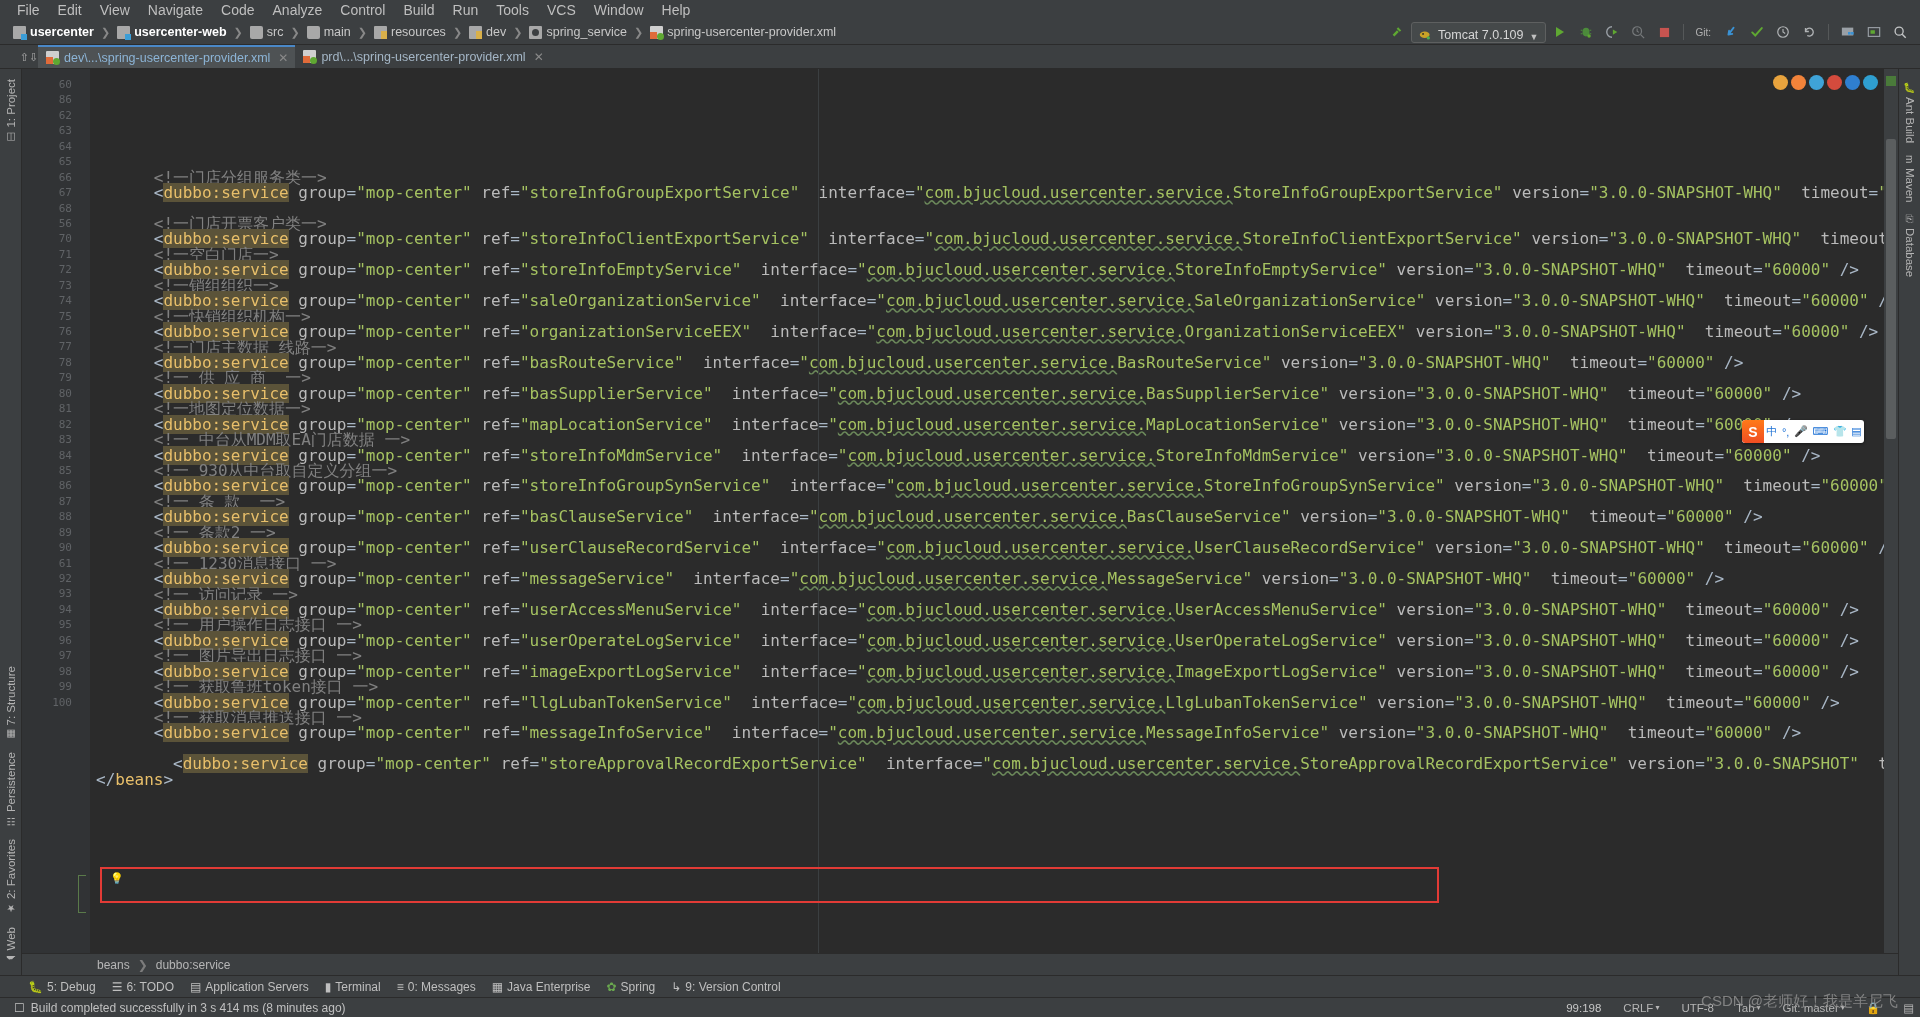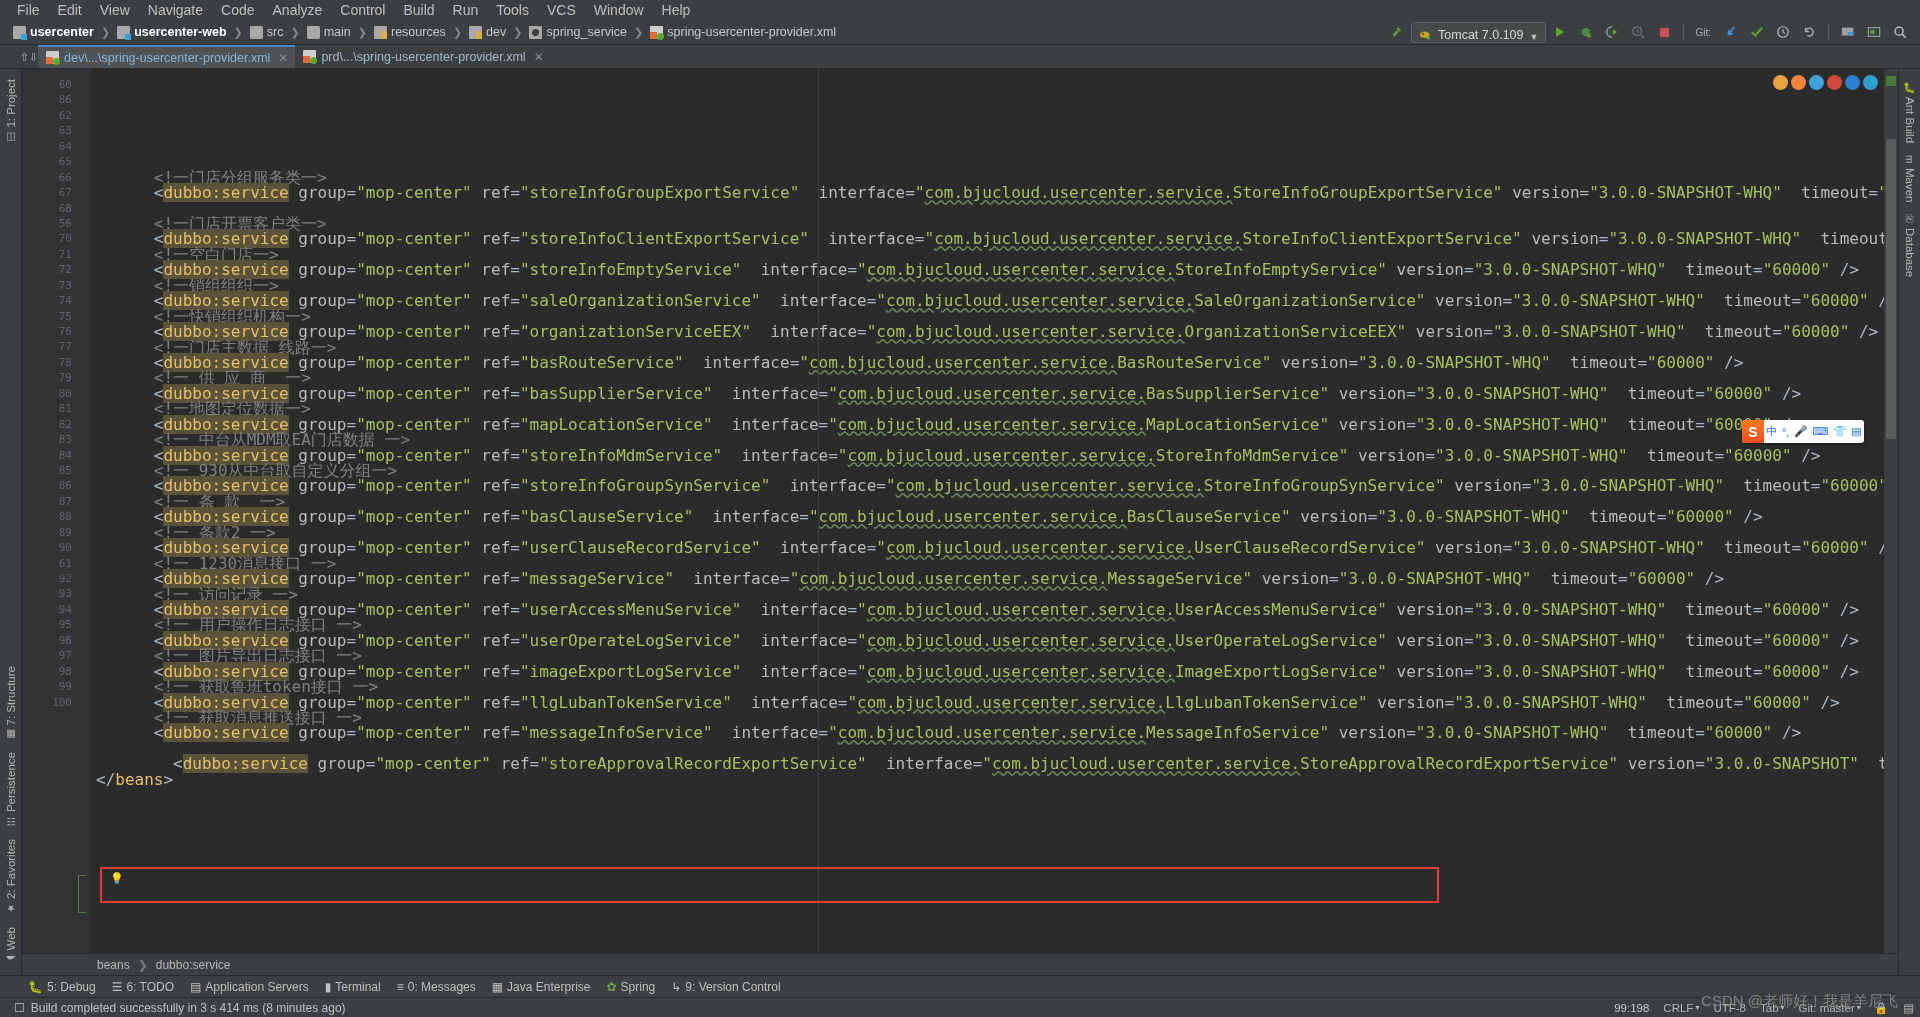--- a/index.html
+++ b/index.html
@@ -102,21 +102,21 @@
   .bcbar .sep2 { padding:0 8px; color:#7c7c7c;}
 
   
   .twbar { height:22px; background:#3c3f41; display:flex; align-items:center; font-size:12px;
     color:#bfbfbf; padding-left:28px; gap:16px; flex:0 0 auto; border-top:1px solid #2b2b2b;}
   .twbar .it { display:flex; align-items:center; gap:4px; cursor:pointer; white-space:nowrap;}
 
   
   .status { height:20px; background:#3c3f41; display:flex; align-items:center; font-size:12px;
     color:#c0c0c0; padding:0 6px 0 14px; flex:0 0 auto; border-top:1px solid #2b2b2b; position:relative;}
-  .status .right { margin-left:auto; display:flex; align-items:center; gap:14px; color:#b5b5b5; font-size:11.5px;}
+  .status .right { margin-left:auto; display:flex; align-items:center; gap:22px; color:#b5b5b5; font-size:11.5px;}
   .status .right .d { display:flex; align-items:center; gap:2px;}
   .caretpos { color:#c8c8c8; }
 
   
   .ime { position:absolute; width:122px; height:23px; background:#ffffff; border-radius:3px;
     display:flex; align-items:center; gap:0px; box-shadow:0 1px 3px rgba(0,0,0,.5); overflow:hidden;}
   .ime .logo { width:22px; height:23px; background:linear-gradient(#ff7a18,#f04e23);
     color:#fff; font-weight:bold; font-size:14px; display:flex;align-items:center;justify-content:center;
     border-radius:3px 0 0 3px;}
   .ime .b { flex:1 1 auto; display:flex; align-items:center; justify-content:center;

